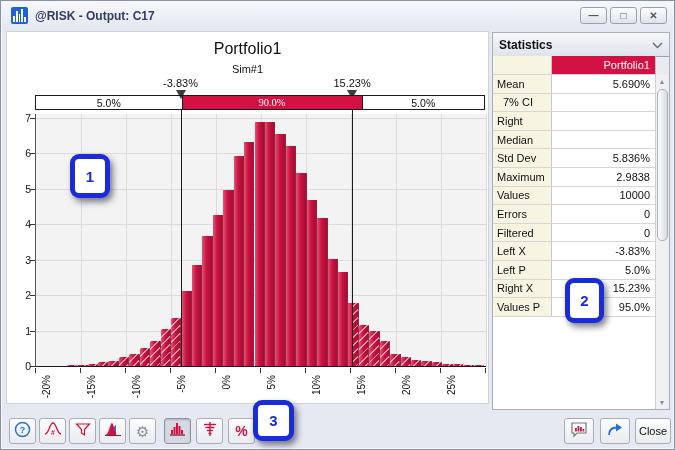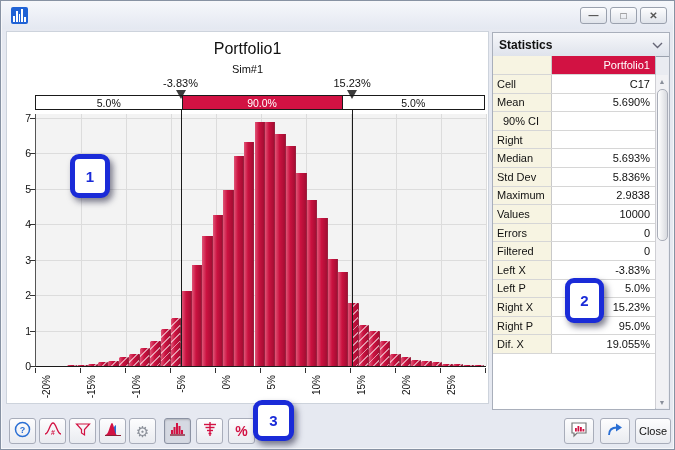--- a/index.html
+++ b/index.html
@@ -88,39 +88,40 @@
 <div class="window">
 
   <div class="titlebar">
     <span class="app-icon">
       <i style="height:6px"></i>
         <i style="height:11px"></i>
         <i style="height:8px"></i>
         <i style="height:13px"></i>
         <i style="height:5px"></i>
     </span>
+    <span class="title-text">@RISK - Output: C17</span>
     <span class="win-btns">
       <span class="win-btn">—</span>
       <span class="win-btn">□</span>
       <span class="win-btn">✕</span>
     </span>
   </div>
 
   <div class="chart-panel">
     <div class="chart-title">Portfolio1</div>
     <div class="chart-subtitle">Sim#1</div>
 
     <div class="dlm-label" id="dlmLabL" style="left: 133.53px;">-3.83%</div>
     <div class="dlm-label" id="dlmLabR" style="left: 305.07px;">15.23%</div>
     <div class="tri" id="triL" style="left: 168.53px;"></div>
     <div class="tri" id="triR" style="left: 340.07px;"></div>
 
     <div class="band">
       <div class="band-seg" id="bandL" style="width: 145.53px;">5.0%</div>
-      <div class="band-seg mid" id="bandM" style="width: 161px;">90.0%</div>
+      <div class="band-seg mid" id="bandM" style="width: 181px; font-family: Liberation Serif, serif;">90.0%</div>
       <div class="band-seg" id="bandR" style="flex: 1 1 0%;">5.0%</div>
     </div>
 
     <div class="plot" id="plot">
         <div class="gridh" style="top: 216.571px;"></div>
         <div class="gridh" style="top: 181.143px;"></div>
         <div class="gridh" style="top: 145.714px;"></div>
         <div class="gridh" style="top: 110.286px;"></div>
         <div class="gridh" style="top: 74.8571px;"></div>
         <div class="gridh" style="top: 39.4286px;"></div>
@@ -258,37 +259,32 @@
         <svg width="11" height="7" viewBox="0 0 11 7">
             <path d="M1 1 L5.5 5.5 L10 1" fill="none" stroke="#667" stroke-width="1.4"></path>
           </svg>
       </span>
     </div>
     <div class="stats-table" id="statsTable">
       <div class="srow srow-header">
         <div class="slabel"></div>
         <div class="svalue">Portfolio1</div>
       </div>
-    <div class="srow">
-          <div class="slabel">Cell</div>
-          <div class="svalue">C17</div>
-        </div>
         <div class="srow">
           <div class="slabel">Mean</div>
           <div class="svalue">5.690%</div>
         </div>
         <div class="srow">
-          <div class="slabel" style="padding-left: 10px;">90% CI</div>
+          <div class="slabel" style="padding-left: 10px;">7% CI</div>
         </div>
         <div class="srow">
           <div class="slabel">Right</div>
         </div>
         <div class="srow">
           <div class="slabel">Median</div>
-          <div class="svalue">5.693%</div>
         </div>
         <div class="srow">
           <div class="slabel">Std Dev</div>
           <div class="svalue">5.836%</div>
         </div>
         <div class="srow">
           <div class="slabel">Maximum</div>
           <div class="svalue">2.9838</div>
         </div>
         <div class="srow">
@@ -309,26 +305,22 @@
         </div>
         <div class="srow">
           <div class="slabel">Left P</div>
           <div class="svalue">5.0%</div>
         </div>
         <div class="srow">
           <div class="slabel">Right X</div>
           <div class="svalue">15.23%</div>
         </div>
         <div class="srow">
-          <div class="slabel">Right P</div>
+          <div class="slabel">Values P</div>
           <div class="svalue">95.0%</div>
-        </div>
-        <div class="srow">
-          <div class="slabel">Dif. X</div>
-          <div class="svalue">19.055%</div>
         </div>
       </div>
     <div class="sb">
       <div class="sb-arrow" style="top:0;">▲</div>
       <div class="sb-thumb"></div>
       <div class="sb-arrow" style="bottom:0;">▼</div>
     </div>
     <div class="callout" style="left:72px;top:245px;width:39px;height:45px;">2</div>
   </div>
 

